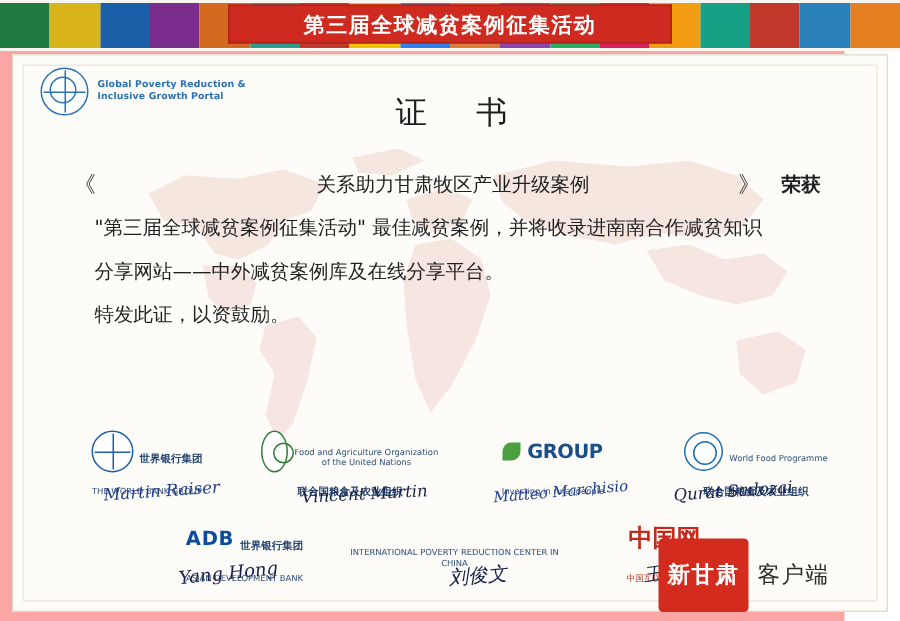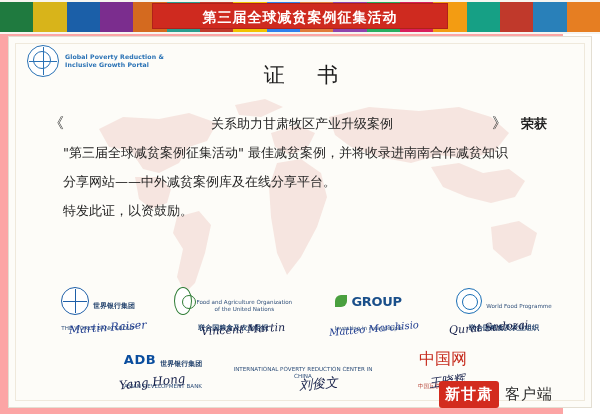--- a/index.html
+++ b/index.html
@@ -253,21 +253,21 @@
     border:1px solid #1b6fb5;
   }
   .adb-mark {
     font-size: 13px;
     font-weight: bold;
     color: #0a4d9e;
     letter-spacing: 0.5px;
   }
   .china-net {
     font-size: 16px;
-    font-weight: normal;
+    font-weight: bold;
     color: #c62a1c;
     font-family: "DejaVu Sans", "Liberation Sans", sans-serif;
   }
   .china-net-sub {
     font-size: 5.6px;
     color: #b23a2c;
   }
 
   
   .org-row2 {
@@ -298,21 +298,21 @@
     right: 10px; bottom: 6px;
     display: flex;
     align-items: center;
     gap: 6px;
   }
   .wm-red {
     background: #d32b1e;
     color: #fff;
     font-size: 15px;
     font-weight: bold;
-    padding: 4px 6px;
+    padding: 15px 6px;
     border-radius: 3px;
     letter-spacing: 1px;
   }
   .wm-dark {
     color: #2b2b2b;
     font-size: 15px;
     font-weight: normal;
     letter-spacing: 1px;
   }
 </style>

